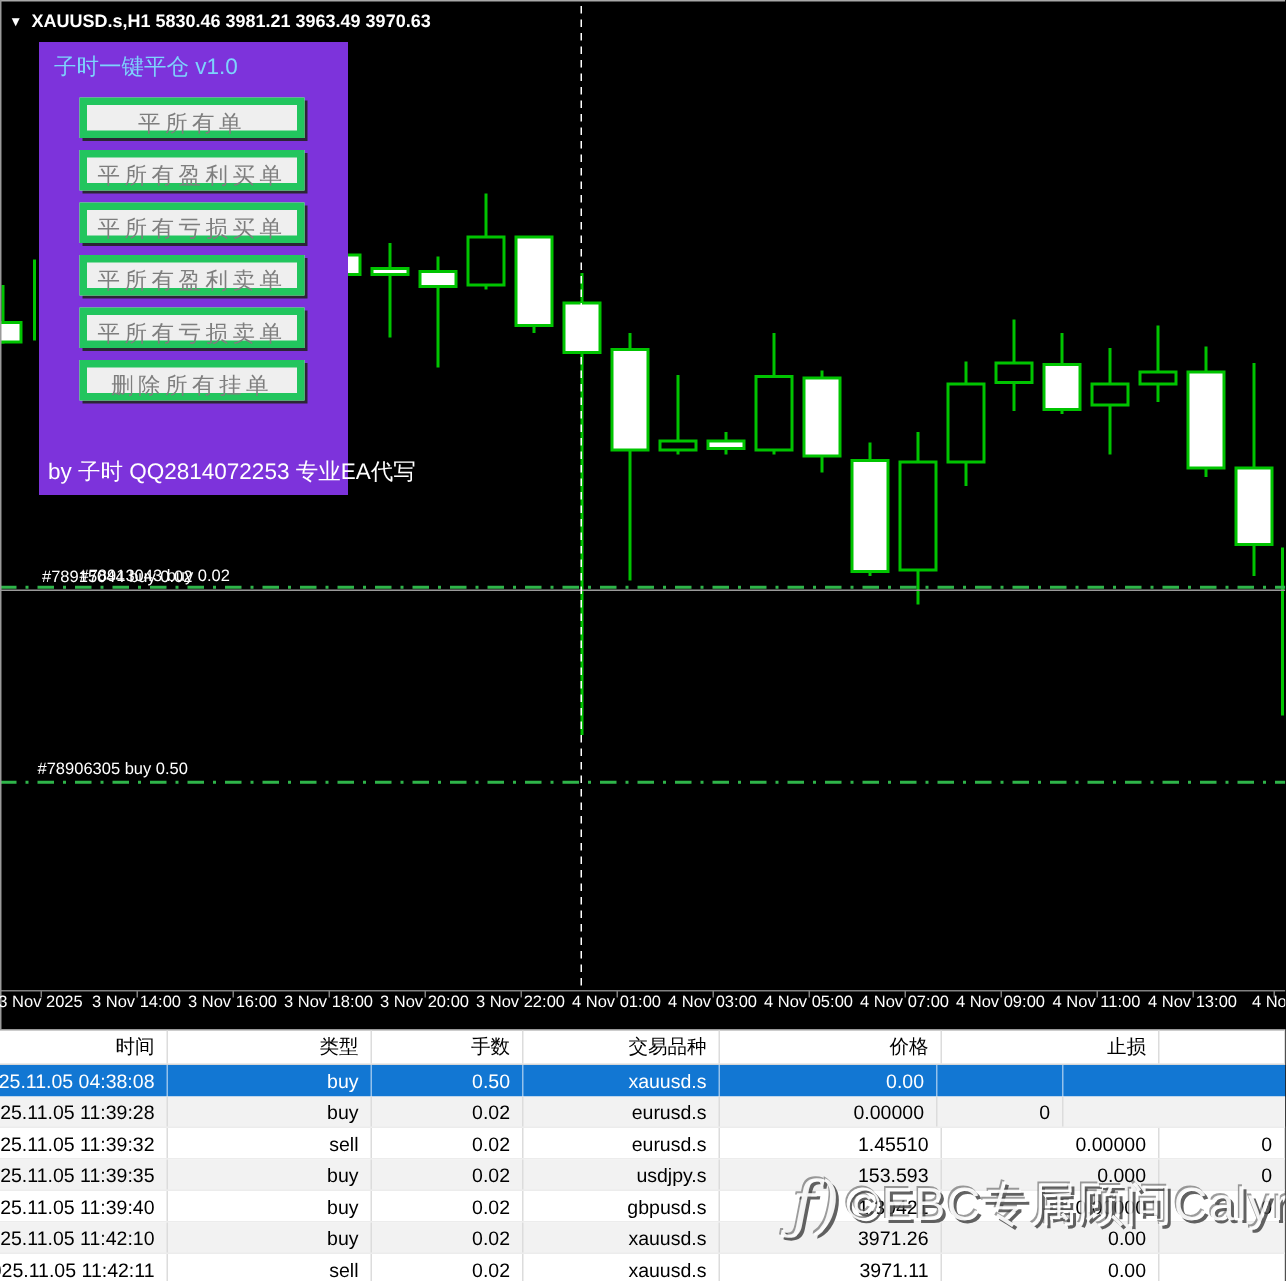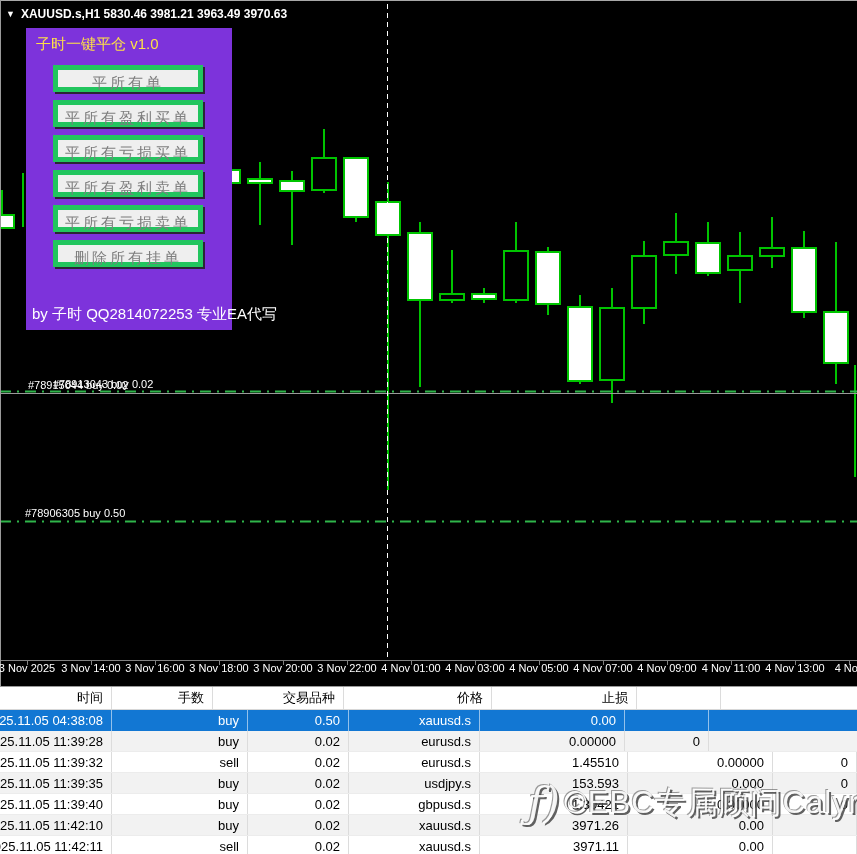--- a/index.html
+++ b/index.html
@@ -14,21 +14,21 @@
 
   #chart-svg{position:absolute;left:0;top:0;}
 
   .pos-label{position:absolute;color:#fff;font-size:11px;white-space:nowrap;}
 
   .time-axis{position:absolute;left:0;top:662px;width:857px;height:18px;}
   .time-label{position:absolute;top:0;color:#fff;font-size:11px;white-space:nowrap;
               transform:translateX(-50%);}
 
   .panel{position:absolute;left:26px;top:28px;width:206px;height:302px;}
-  .panel-title{position:absolute;left:10px;top:7px;color:#fde047;font-size:15px;}
+  .panel-title{position:absolute;left:10px;top:7px;color:#7dd3fc;font-size:15px;}
   .pbtn{position:absolute;left:27px;width:150px;height:27px;background:#efefef;
         border:5px solid #22c55e;box-shadow:2px 2px 0 rgba(35,35,35,0.9);
         color:#7e7e7e;font-size:15px;letter-spacing:3px;text-align:center;line-height:26px;
         box-sizing:border-box;cursor:pointer;font-family:inherit;padding:0;}
   .panel-footer{position:absolute;left:6px;bottom:6px;color:#fff;font-size:15px;white-space:nowrap;}
 
   .tbl{position:absolute;left:0;top:686px;width:857px;background:#fff;color:#000;font-size:13px;}
   .trow{display:flex;height:21px;align-items:stretch;background:#fff;}
   .thead{height:24px;border-top:1px solid #999;border-bottom:1px solid #d7d7d7;box-sizing:border-box;}
   .cell{flex:none;display:flex;align-items:center;justify-content:flex-end;
@@ -158,20 +158,21 @@
         <button class="pbtn" style="top: 142px;">平所有盈利卖单</button>
         <button class="pbtn" style="top: 177px;">平所有亏损卖单</button>
         <button class="pbtn" style="top: 212px;">删除所有挂单</button>
       </div>
     <div class="panel-footer">by 子时 QQ2814072253 专业EA代写</div>
   </div>
 
   <div class="tbl" id="trade-table">
       <div class="trow thead">
         <div class="cell" style="width: 112px;">时间</div>
+        <div class="cell" style="width: 136px;">类型</div>
         <div class="cell" style="width: 101px;">手数</div>
         <div class="cell" style="width: 131px;">交易品种</div>
         <div class="cell" style="width: 148px;">价格</div>
         <div class="cell" style="width: 145px;">止损</div>
         <div class="cell" style="width: 84px;"></div>
       </div>
       <div class="trow selected">
         <div class="cell" style="width: 112px;">2025.11.05 04:38:08</div>
         <div class="cell" style="width: 136px;">buy</div>
         <div class="cell" style="width: 101px;">0.50</div>

